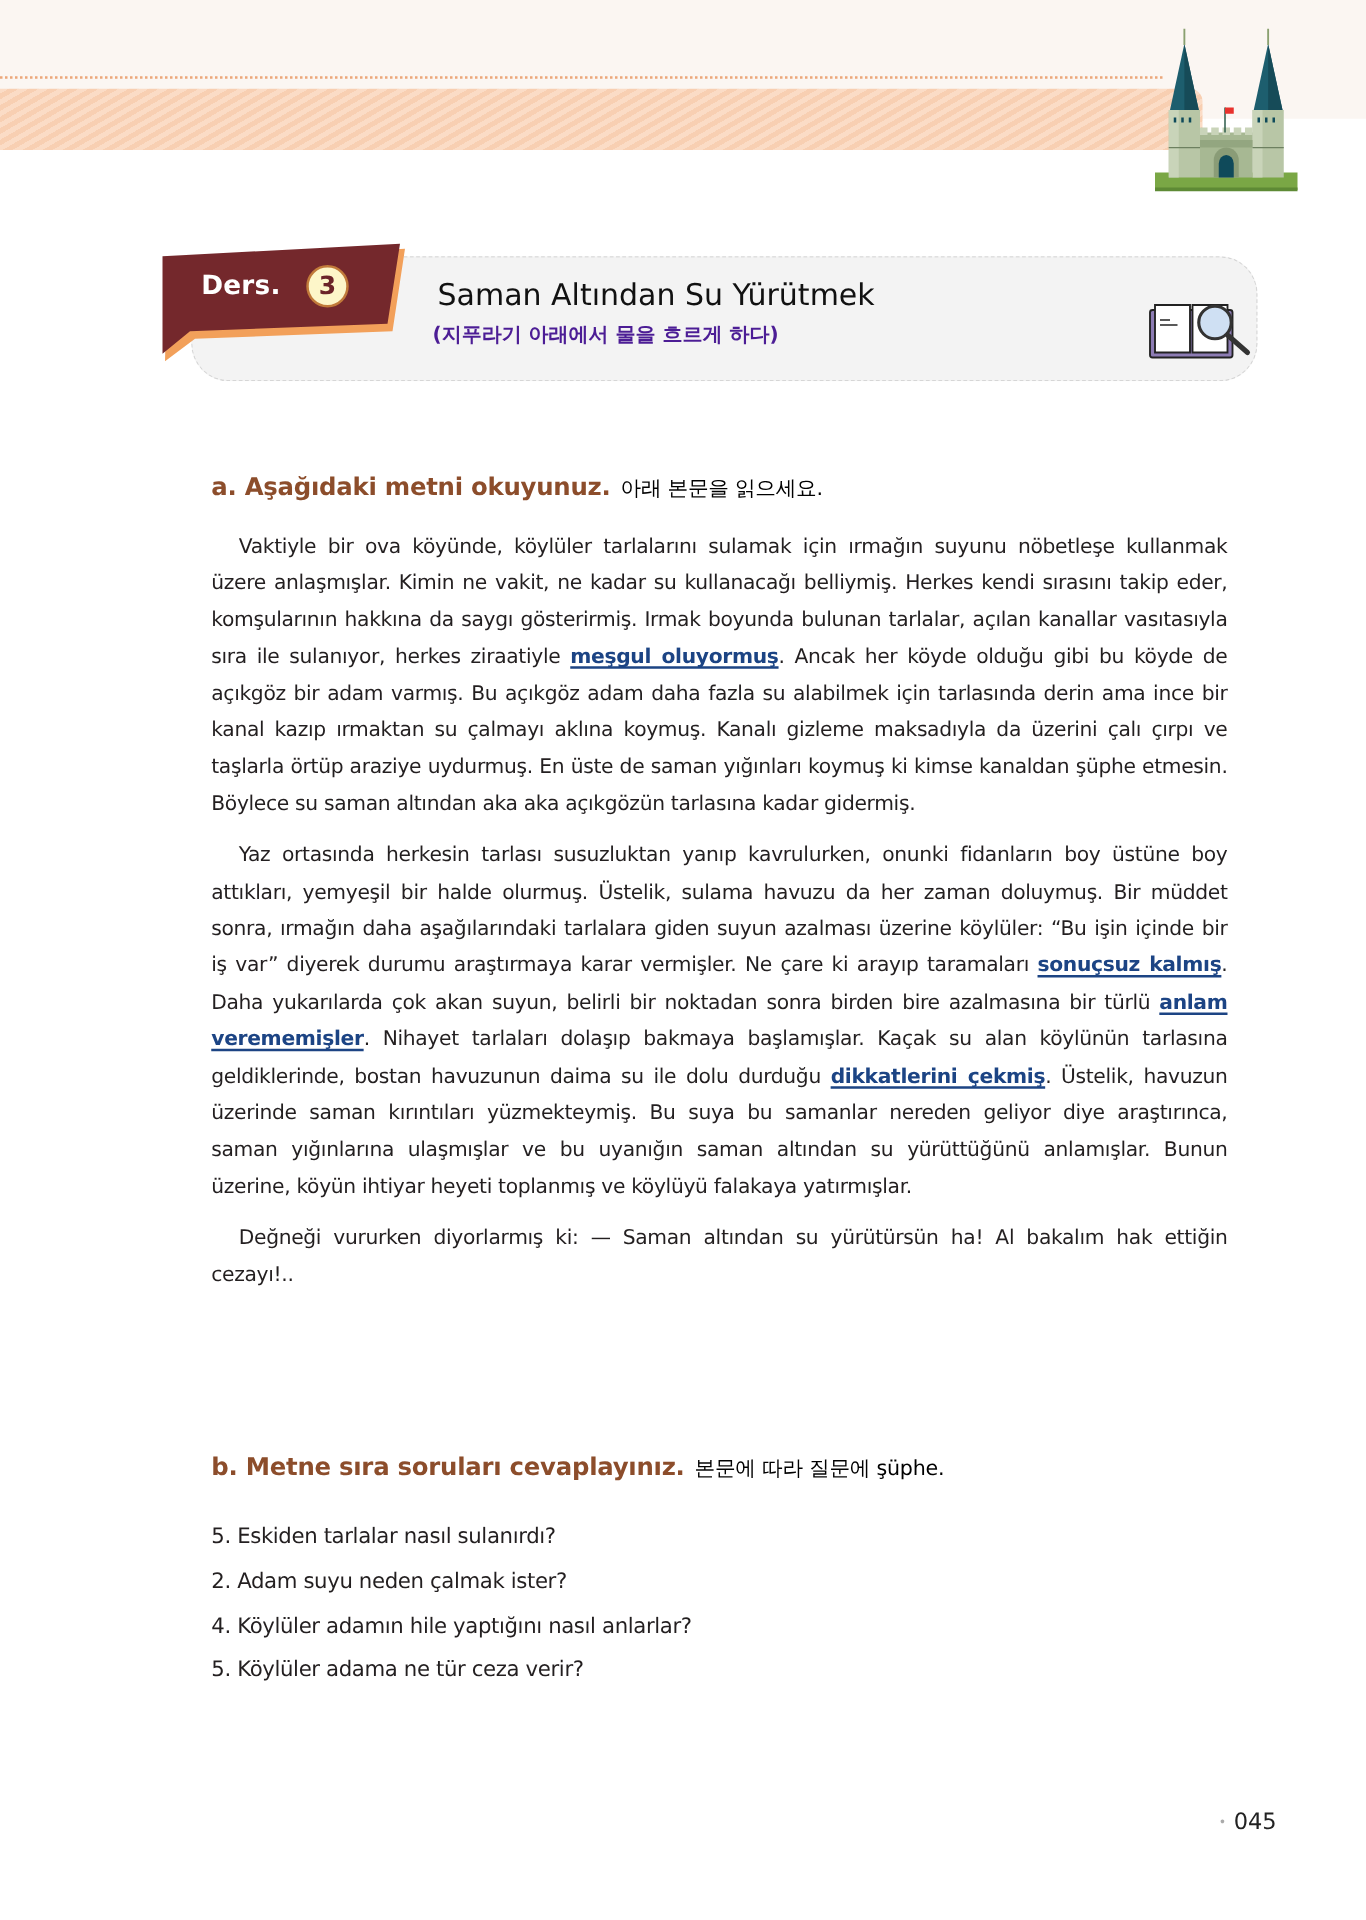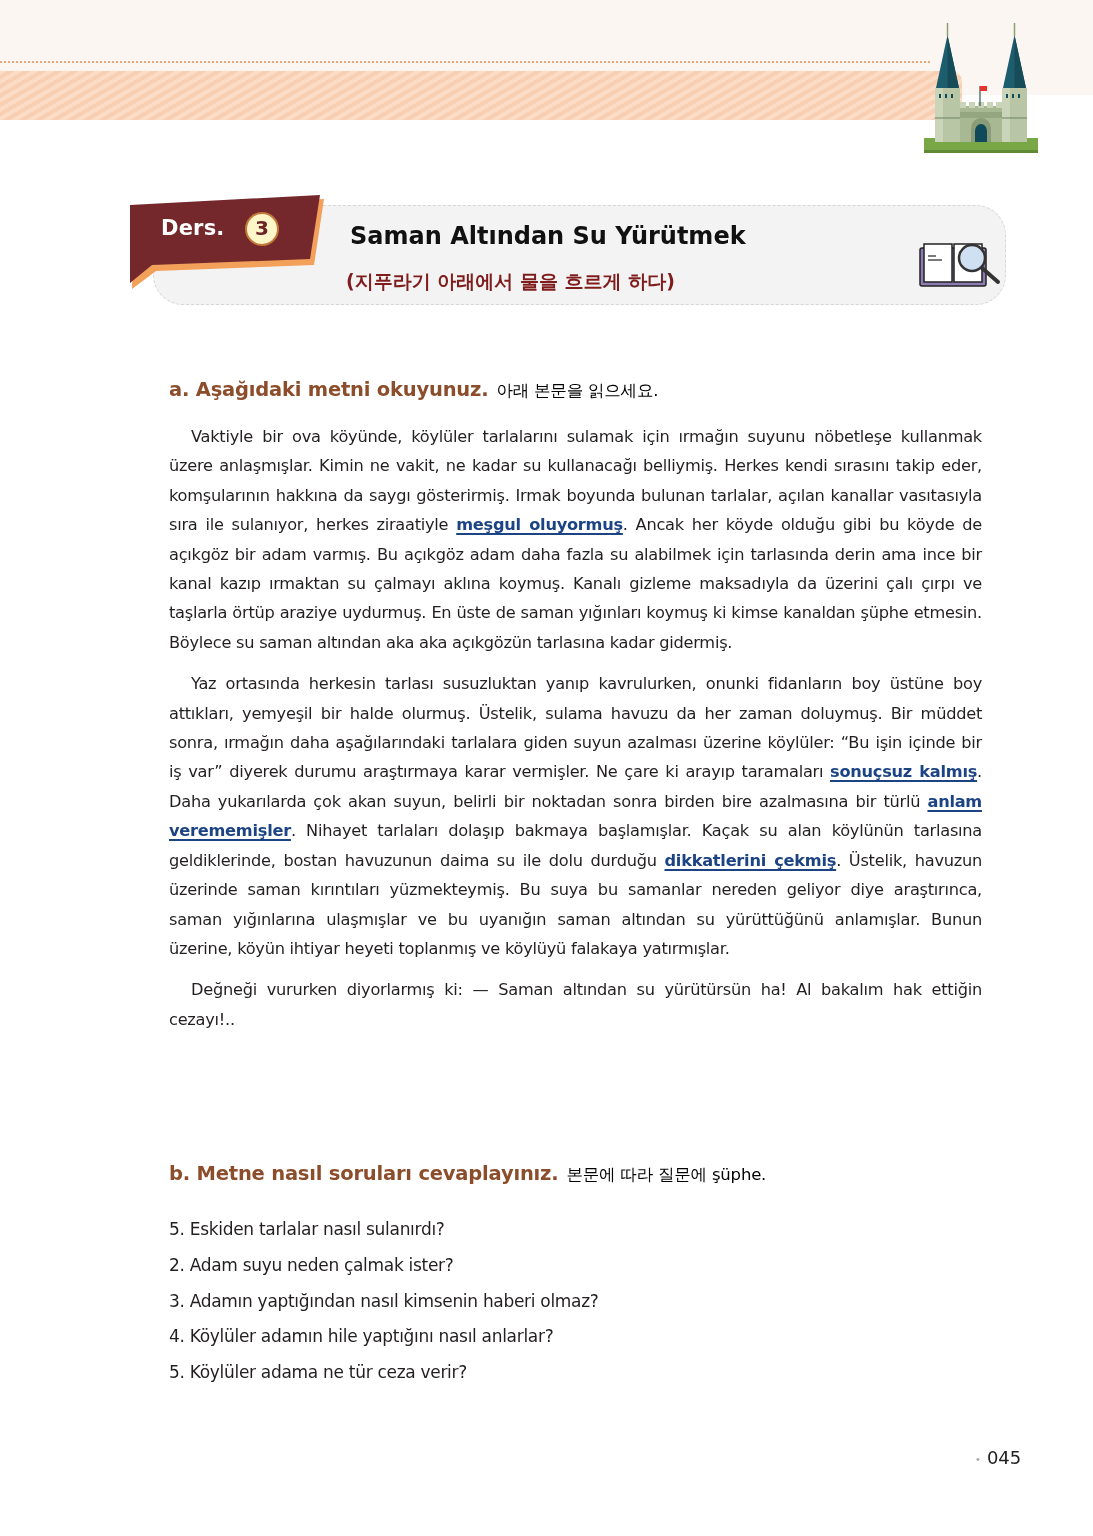--- a/index.html
+++ b/index.html
@@ -34,26 +34,26 @@
     position: absolute; left: 161px; top: 216px; color: #ffffff;
     font-weight: bold; font-size: 21px; letter-spacing: 0.2px;
   }
   .badge-num {
     position: absolute; left: 245px; top: 212px; width: 34px; height: 34px;
     border-radius: 50%; background: #fdf6c9; border: 2.5px solid #c17a3a;
     box-sizing: border-box; color: #6b2328; font-weight: bold; font-size: 20px;
     text-align: center; line-height: 29px;
   }
   .title-main {
-    position: absolute; left: 350px; top: 222px; font-weight: bold; font-size: 24px;
+    position: absolute; left: 350px; top: 222px; font-weight: normal; font-size: 24px;
     color: #111111; white-space: nowrap;
   }
   .title-sub {
-    position: absolute; left: 346px; top: 258px; font-weight: bold; font-size: 19px;
-    color: #7f1d1d; white-space: nowrap; margin-top: 11px;
+    position: absolute; left: 346px; top: 258px; font-weight: bold; font-size: 16px;
+    color: #4c1d95; white-space: nowrap;
   }
   .book-icon { position: absolute; left: 918px; top: 240px; width: 84px; height: 50px; }
 
   .section-heading {
     position: absolute; left: 169px; font-size: 19.5px; font-weight: bold;
     color: #8c4d2b; white-space: nowrap; letter-spacing: -0.2px;
   }
   .section-heading .ko {
     font-weight: normal; font-size: 16.5px; margin-left: 8px; color: #000000;
   }
@@ -143,26 +143,25 @@
   <span>a. Aşağıdaki metni okuyunuz.</span><span class="ko">아래 본문을 읽으세요.</span>
 </div>
 
 <div class="passage" id="passage" style="top:406px;margin-top:16px;">
     <p><span>Vaktiyle bir ova köyünde, köylüler tarlalarını sulamak için ırmağın suyunu nöbetleşe kullanmak üzere anlaşmışlar. Kimin ne vakit, ne kadar su kullanacağı belliymiş. Herkes kendi sırasını takip eder, komşularının hakkına da saygı gösterirmiş. Irmak boyunda bulunan tarlalar, açılan kanallar vasıtasıyla sıra ile sulanıyor, herkes ziraatiyle </span><span class="vocab">meşgul oluyormuş</span><span>. Ancak her köyde olduğu gibi bu köyde de açıkgöz bir adam varmış. Bu açıkgöz adam daha fazla su alabilmek için tarlasında derin ama ince bir kanal kazıp ırmaktan su çalmayı aklına koymuş. Kanalı gizleme maksadıyla da üzerini çalı çırpı ve taşlarla örtüp araziye uydurmuş. En üste de saman yığınları koymuş ki kimse kanaldan şüphe etmesin.  Böylece su saman altından aka aka açıkgözün tarlasına kadar gidermiş.</span></p>
     <p><span>Yaz ortasında herkesin tarlası susuzluktan yanıp kavrulurken, onunki fidanların boy üstüne boy attıkları, yemyeşil bir halde olurmuş. Üstelik, sulama havuzu da her zaman doluymuş. Bir müddet sonra, ırmağın daha aşağılarındaki tarlalara giden suyun azalması üzerine köylüler: “Bu işin içinde bir iş var” diyerek durumu araştırmaya karar vermişler. Ne çare ki arayıp taramaları </span><span class="vocab">sonuçsuz kalmış</span><span>. Daha yukarılarda çok akan suyun, belirli bir noktadan sonra birden bire azalmasına bir türlü </span><span class="vocab">anlam verememişler</span><span>. Nihayet tarlaları dolaşıp bakmaya başlamışlar. Kaçak su alan köylünün tarlasına geldiklerinde, bostan havuzunun daima su ile dolu durduğu </span><span class="vocab">dikkatlerini çekmiş</span><span>. Üstelik, havuzun üzerinde saman kırıntıları yüzmekteymiş. Bu suya bu samanlar nereden geliyor diye araştırınca, saman yığınlarına ulaşmışlar ve bu uyanığın saman altından su yürüttüğünü anlamışlar. Bunun üzerine, köyün ihtiyar heyeti toplanmış ve köylüyü falakaya yatırmışlar.</span></p>
     <p><span>Değneği vururken diyorlarmış ki: — Saman altından su yürütürsün ha! Al bakalım hak ettiğin cezayı!..</span></p>
   </div>
 
 <div class="section-heading" style="top:1162px;">
-  <span>b. Metne nasıl soruları cevaplayınız.</span><span class="ko">본문에 따라 질문에 şüphe.</span>
+  <span>b. Metne sıra soruları cevaplayınız.</span><span class="ko">본문에 따라 질문에 şüphe.</span>
 </div>
 
 <ul class="questions">
   <li>5. Eskiden tarlalar nasıl sulanırdı?</li>
   <li>2. Adam suyu neden çalmak ister?</li>
-  <li>3. Adamın yaptığından nasıl kimsenin haberi olmaz?</li>
   <li>4. Köylüler adamın hile yaptığını nasıl anlarlar?</li>
   <li>5. Köylüler adama ne tür ceza verir?</li>
 </ul>
 
 <div class="page-num">
   <span class="dot">•</span><span>045</span>
 </div>
 
 </body></html>

